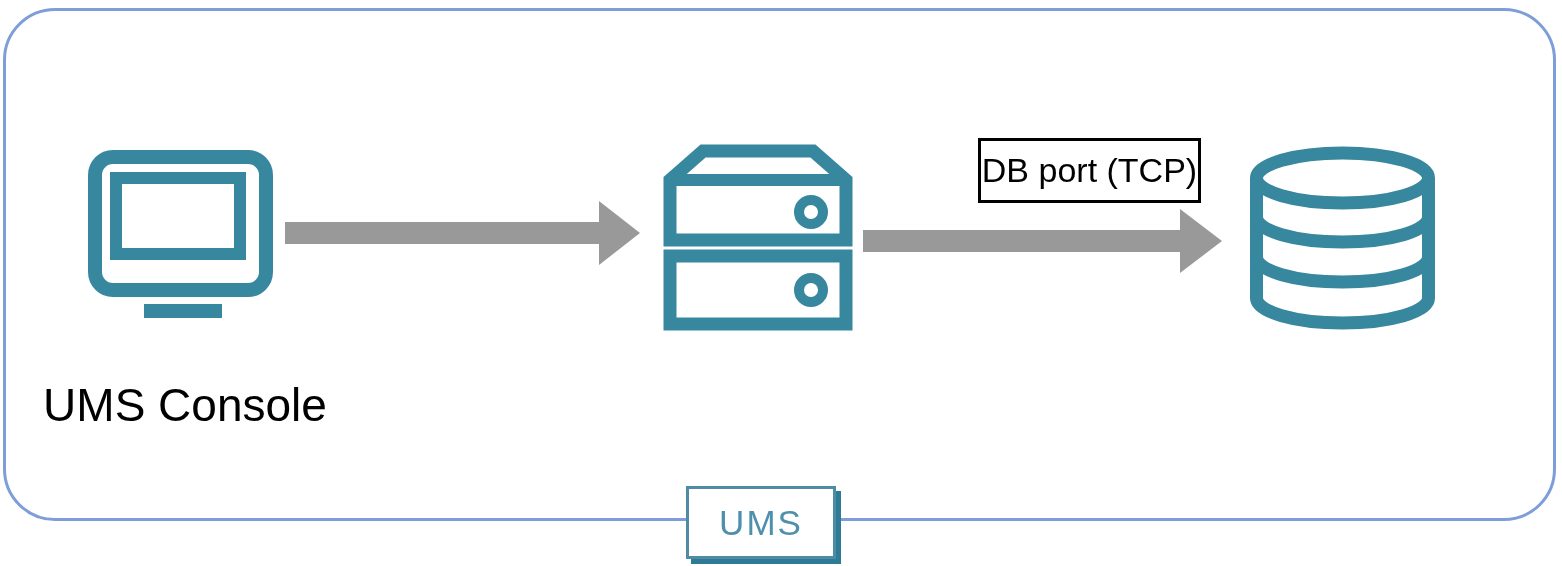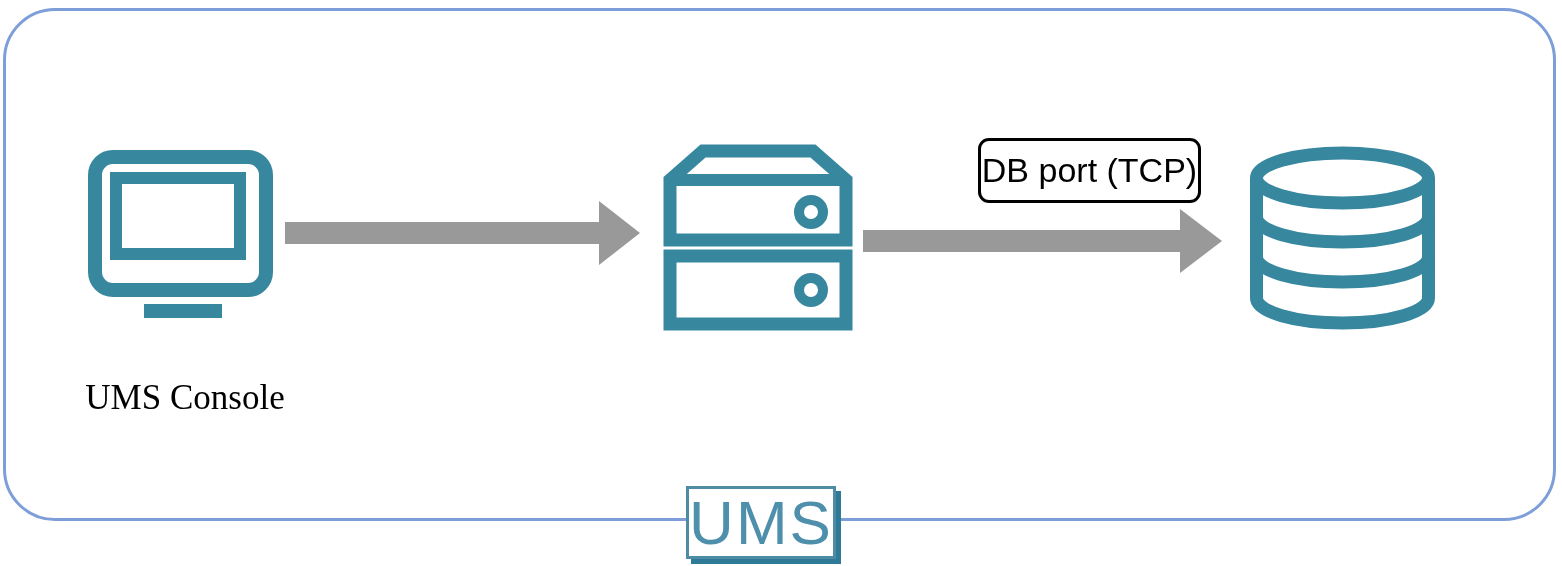--- a/index.html
+++ b/index.html
@@ -44,24 +44,23 @@
   }
   .node-icon svg .fill {
     fill: var(--icon-teal, #37879F);
     stroke: none;
   }
   .node-label {
     position: absolute;
     z-index: 2;
     width: 360px;
     text-align: center;
-    font-size: 35px;
+    font-size: 46px;
     color: var(--text-black, #000000);
     white-space: nowrap;
-    font-family: Liberation Serif, serif;
   }
   .label-console { left: 5px;    top: 378px; }
   .label-server  { left: 578px;  top: 380px; }
   .label-db      { left: 1166px; top: 378px; }
 
   .arrow {
     position: absolute;
     z-index: 2;
     line-height: 0;
   }
@@ -76,39 +75,39 @@
     border: 3px solid var(--label-box-border, #000000);
     background: #ffffff;
     display: flex;
     align-items: center;
     justify-content: center;
     font-size: 34px;
     color: var(--text-black, #000000);
     white-space: nowrap;
   }
   .port-1 { left: 480px; top: 140px; width: 163px; height: 59px; }
-  .port-2 { left: 978px; top: 138px; width: 223px; height: 65px; border-radius: 11px; }
+  .port-2 { left: 978px; top: 138px; width: 223px; height: 65px; }
 
   .badge {
     position: absolute;
     z-index: 4;
     left: 686px;
     top: 486px;
     width: 150px;
     height: 73px;
     box-sizing: border-box;
     background: #ffffff;
     border: 3px solid var(--badge-border, #4E8CA6);
     box-shadow: 5px 5px 0 0 var(--badge-shadow, #2F7A96);
     display: flex;
     align-items: center;
     justify-content: center;
   }
   .badge-text {
-    font-size: 62px;
+    font-size: 35px;
     font-weight: 300;
     letter-spacing: 2px;
     color: var(--badge-text, #4E90AC);
     line-height: 1;
   }
 </style>
 </head>
 <body>
 
 <div class="canvas">

